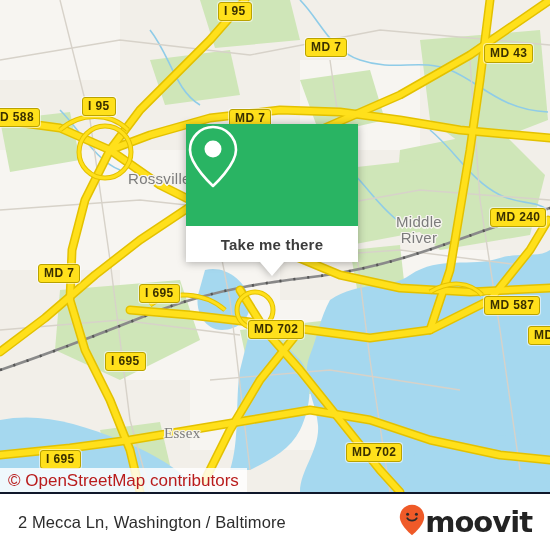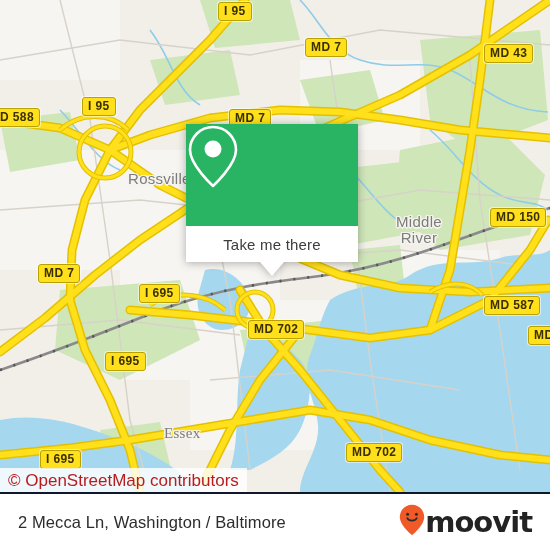--- a/index.html
+++ b/index.html
@@ -51,21 +51,21 @@
     filter:drop-shadow(0 1px 4px rgba(0,0,0,.30));
   }
   #popup-top{
     height:102px;
     background:#29b463;
     display:flex;align-items:center;justify-content:center;
   }
   #popup-bottom{
     height:36px;
     background:#ffffff;
-    display:flex;align-items:center;justify-content:center;
+    display:flex;align-items:center;justify-content:center;font-weight:bold;
   }
   #popup-bottom .cta{
     color:#3c3c3c;font-size:15px;letter-spacing:.2px;
   }
   #popup-tail{
     position:absolute;left:50%;top:138px;margin-left:-12px;
     width:0;height:0;
     border-left:12px solid transparent;
     border-right:12px solid transparent;
     border-top:14px solid #ffffff;
@@ -221,21 +221,21 @@
     <div class="place-label" style="left:128px;top:170px;">Rossville</div>
     <div class="place-label two-line" style="left:396px;top:214px;">Middle<br>River</div>
     <div class="place-label" style="left:164px;top:425px;font-family:Liberation Serif, serif;">Essex</div>
 
     <div class="shield" style="left:218px;top:2px;">I 95</div>
     <div class="shield" style="left:484px;top:12px;margin-top:32px;">MD 43</div>
     <div class="shield" style="left:305px;top:38px;">MD 7</div>
     <div class="shield" style="left:82px;top:97px;">I 95</div>
     <div class="shield" style="left:-6px;top:108px;">D 588</div>
     <div class="shield" style="left:229px;top:109px;">MD 7</div>
-    <div class="shield" style="left:490px;top:208px;">MD 150</div>
+    <div class="shield" style="left:490px;top:208px;">MD 240</div>
     <div class="shield" style="left:38px;top:264px;">MD 7</div>
     <div class="shield" style="left:139px;top:284px;">I 695</div>
     <div class="shield" style="left:528px;top:326px;">MD 702</div>
     <div class="shield" style="left:105px;top:352px;">I 695</div>
     <div class="shield" style="left:248px;top:320px;">MD 702</div>
     <div class="shield" style="left:484px;top:296px;">MD 587</div>
     <div class="shield" style="left:40px;top:450px;">I 695</div>
     <div class="shield" style="left:346px;top:443px;">MD 702</div>
 
     <div id="popup">

